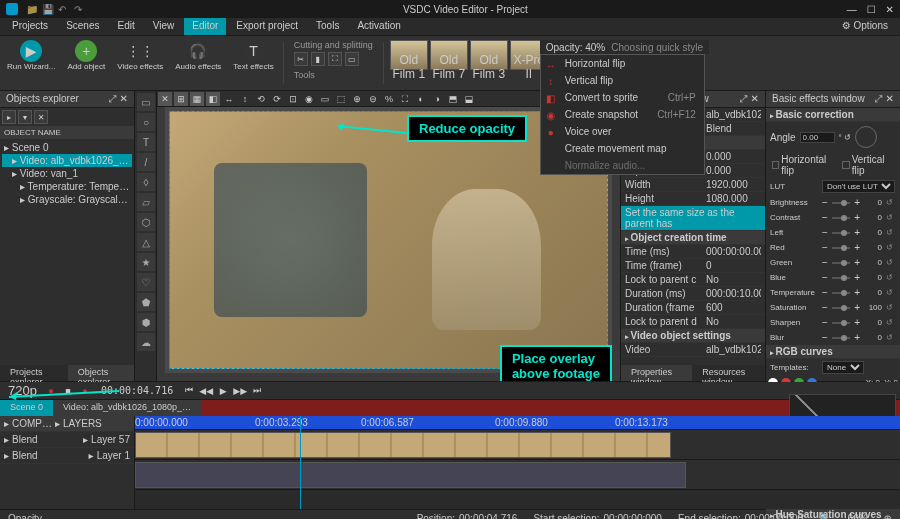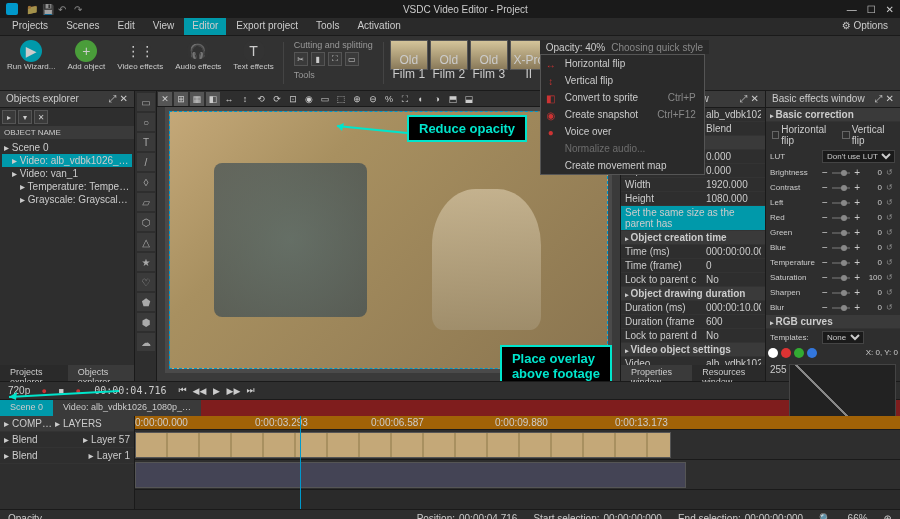--- a/index.html
+++ b/index.html
@@ -81,26 +81,26 @@
 .colordots{display:flex;gap:3px;padding:2px}
 .cdot{width:10px;height:10px;border-radius:5px;cursor:pointer}
 .bottom{height:128px;display:flex;flex-direction:column;background:#2a2a2a;border-top:1px solid #1a1a1a}
 .tabsrow{height:16px;display:flex;background:#323232;gap:0}
 .btab{padding:2px 10px;font-size:9px;background:#2a2a2a;cursor:pointer}
 .btab.active{background:#3a3a3a}
 .playback{height:18px;background:#2e2e2e;display:flex;align-items:center;gap:3px;padding:0 4px;border-bottom:1px solid #1a1a1a}
 .pbtn{width:14px;height:14px;cursor:pointer;display:flex;align-items:center;justify-content:center;font-size:9px}
 .pbtn.rec{color:#c33}
 .timecode{font-size:10px;font-family:monospace;padding:0 6px}
-.reslabel{font-size:10px;padding:0 4px}
+.reslabel{font-size:13px;padding:0 4px}
 .timeline{flex:1;display:flex}
 .tl-left{width:135px;background:#2e2e2e;border-right:1px solid #1a1a1a}
 .tl-left .tlrow{height:16px;display:flex;align-items:center;padding:0 4px;font-size:8px;border-bottom:1px solid #333;gap:3px}
 .tl-main{flex:1;position:relative;background:#2a2a2a}
-.ruler{height:14px;background:#a16207;border-bottom:1px solid #1a1a1a;position:relative;font-size:7px}
+.ruler{height:14px;background:#1d4ed8;border-bottom:1px solid #1a1a1a;position:relative;font-size:7px}
 .ruler span{position:absolute;top:1px}
 .track{height:30px;background:#2e2e2e;border-bottom:1px solid #1a1a1a;position:relative}
 .clip{position:absolute;top:2px;height:26px;background:repeating-linear-gradient(90deg,#c4a878 0,#c4a878 30px,#a89060 30px,#a89060 32px);border:1px solid #555}
 .statusbar{height:18px;background:#2e2e2e;display:flex;align-items:center;padding:0 8px;gap:16px;font-size:9px;border-top:1px solid #1a1a1a}
 .statusbar .sitem{display:flex;gap:4px}
 .statusbar .spacer{flex:1}
 input[type=text]{background:#1a1a1a;border:1px solid #444;color:#ccc;font-size:8px;padding:0 2px;width:35px}
 select{background:#1a1a1a;border:1px solid #444;color:#ccc;font-size:8px}
 </style>
 </head>
@@ -172,21 +172,21 @@
     </div>
     <div class="sectlabel" style="margin-top:4px">Tools</div>
   </div>
   <div class="rsep"></div>
   <div style="position:relative">
     <div class="presets" id="presets">
         <div class="preset">
           <div class="plabel">Old Film 1</div>
         </div>
         <div class="preset">
-          <div class="plabel">Old Film 2</div>
+          <div class="plabel">Old Film 7</div>
         </div>
         <div class="preset">
           <div class="plabel">Old Film 3</div>
         </div>
         <div class="preset">
           <div class="plabel">X-Pro II</div>
         </div>
         <div class="preset">
           <div class="plabel">Lomo-fi</div>
         </div>
@@ -217,28 +217,28 @@
         <div class="ctxitem">
           <span class="cxicon">◉</span>
           <span>Create snapshot</span>
           <span style="color:#888">Ctrl+F12</span>
         </div>
         <div class="ctxitem">
           <span class="cxicon">●</span>
           <span>Voice over</span>
           <span style="color:#888"></span>
         </div>
+        <div class="ctxitem">
+          <span class="cxicon"></span>
+          <span>Create movement map</span>
+          <span style="color:#888"></span>
+        </div>
         <div class="ctxitem disabled">
           <span class="cxicon"></span>
           <span>Normalize audio...</span>
-          <span style="color:#888"></span>
-        </div>
-        <div class="ctxitem">
-          <span class="cxicon"></span>
-          <span>Create movement map</span>
           <span style="color:#888"></span>
         </div>
       </div>
   </div>
 </div>
 
 <div class="main">
   <div class="leftpanel">
     <div class="panelhdr">
         <span>Objects explorer</span>
@@ -361,23 +361,20 @@
             <span class="pval">000:00:00.000</span>
           </div>
           <div class="prow">
             <span class="plabel">Time (frame)</span>
             <span class="pval">0</span>
           </div>
           <div class="prow">
             <span class="plabel">Lock to parent c</span>
             <span class="pval">No</span>
           </div>
-          <div class="prow section">
-            <span class="plabel">Object drawing duration</span>
-          </div>
           <div class="prow">
             <span class="plabel">Duration (ms)</span>
             <span class="pval">000:00:10.000</span>
           </div>
           <div class="prow">
             <span class="plabel">Duration (frame</span>
             <span class="pval">600</span>
           </div>
           <div class="prow">
             <span class="plabel">Lock to parent d</span>
@@ -400,20 +397,26 @@
       <div class="panelhdr">
           <span>Basic effects window</span>
           <div class="pbtns">
             <span>⤢</span>
             <span>✕</span>
           </div>
         </div>
       <div class="prow section">
           <span class="plabel">Basic correction</span>
         </div>
+      <div class="angleblock">
+        <span>Angle</span>
+        <input type="text" value="0.00" style="">
+        <span style="font-size:8px">° ↺</span>
+        <div class="anglecircle"></div>
+      </div>
       <div class="flips">
         <label>
             <span style="width:8px;height:8px;border:1px solid #666;display:inline-block"></span>
             <span>Horizontal flip</span>
           </label>
         <label>
             <span style="width:8px;height:8px;border:1px solid #666;display:inline-block"></span>
             <span>Vertical flip</span>
           </label>
       </div>
@@ -583,21 +586,21 @@
           <span>Blend</span>
           <span style="flex:1"></span>
           <span>▸</span>
           <span>Layer 1</span>
         </div>
     </div>
     <div class="tl-main">
       <div class="ruler" id="ruler">
           <span style="left:0px">0:00:00.000</span>
           <span style="left:120px">0:00:03.293</span>
-          <span style="left:236px">0:00:06.587</span>
+          <span style="left:226px">0:00:06.587</span>
           <span style="left:360px">0:00:09.880</span>
           <span style="left:480px">0:00:13.173</span>
         </div>
       <div class="track">
           <div class="clip" style="left:0;width:70%"></div>
         </div>
       <div class="track">
           <div class="clip" style="left:0;width:72%;background:#445"></div>
         </div>
       <div style="position:absolute;left:165px;top:0;bottom:0;width:1px;background:#0099cc"></div>

